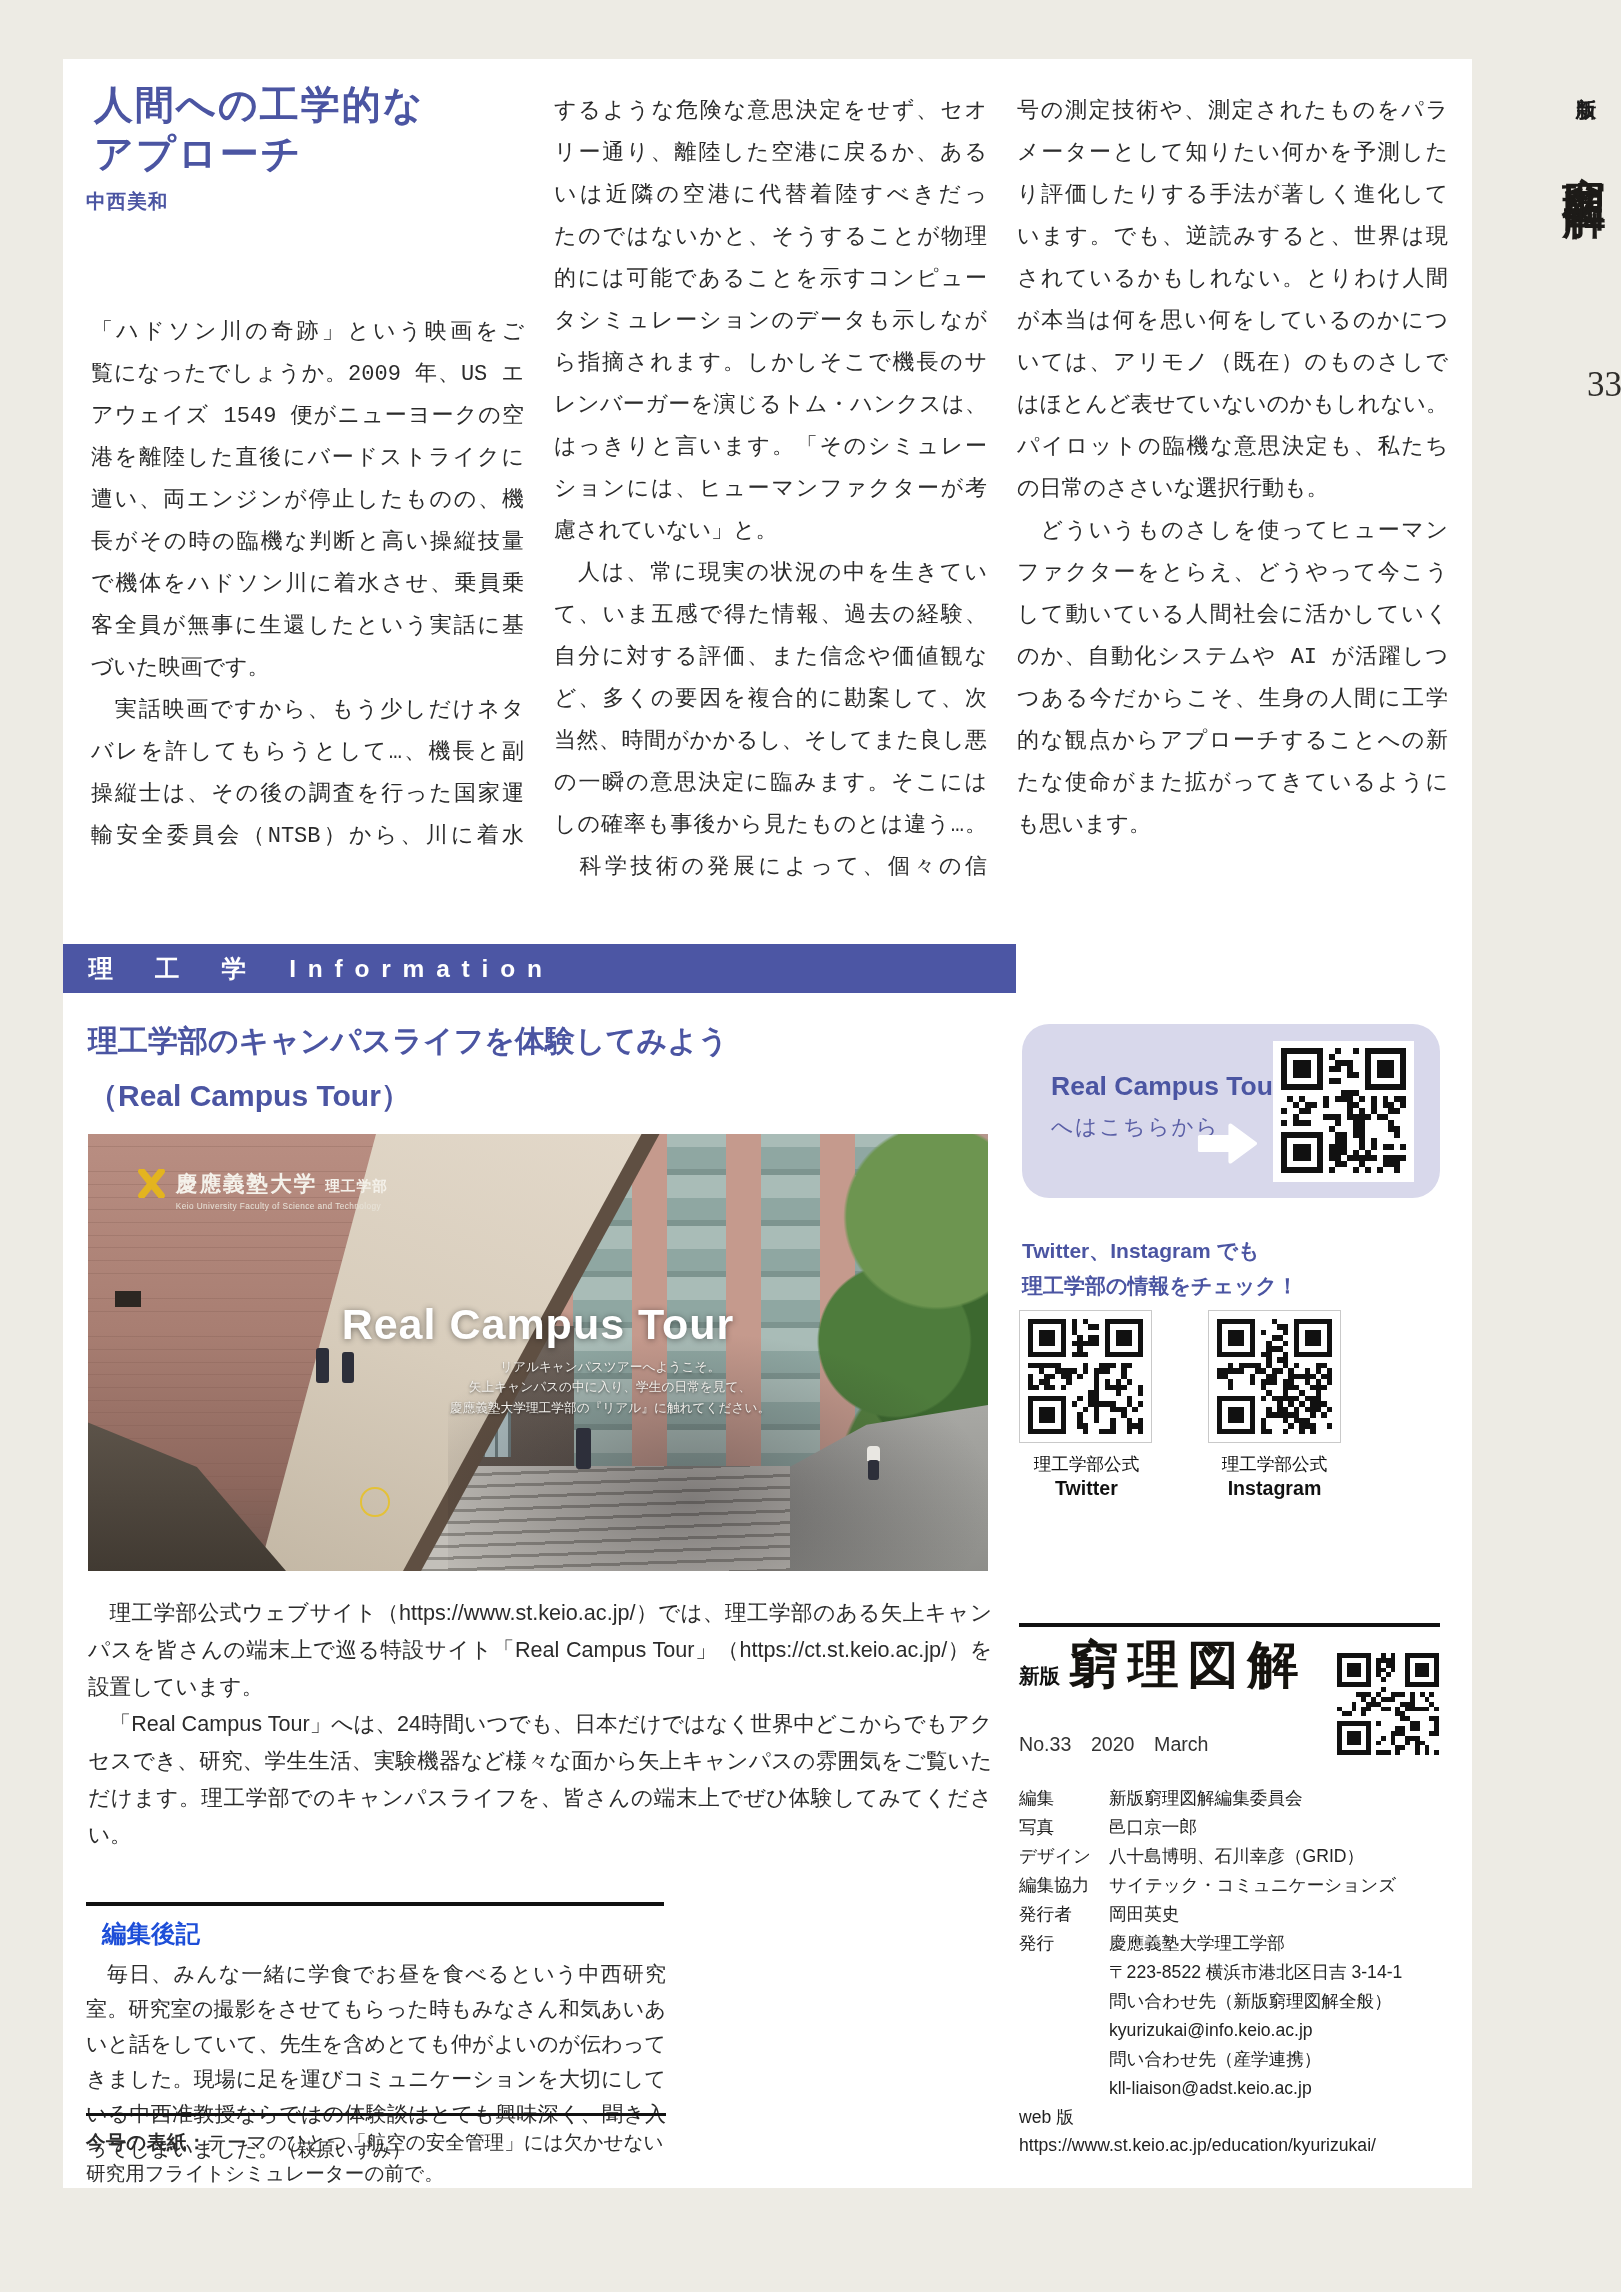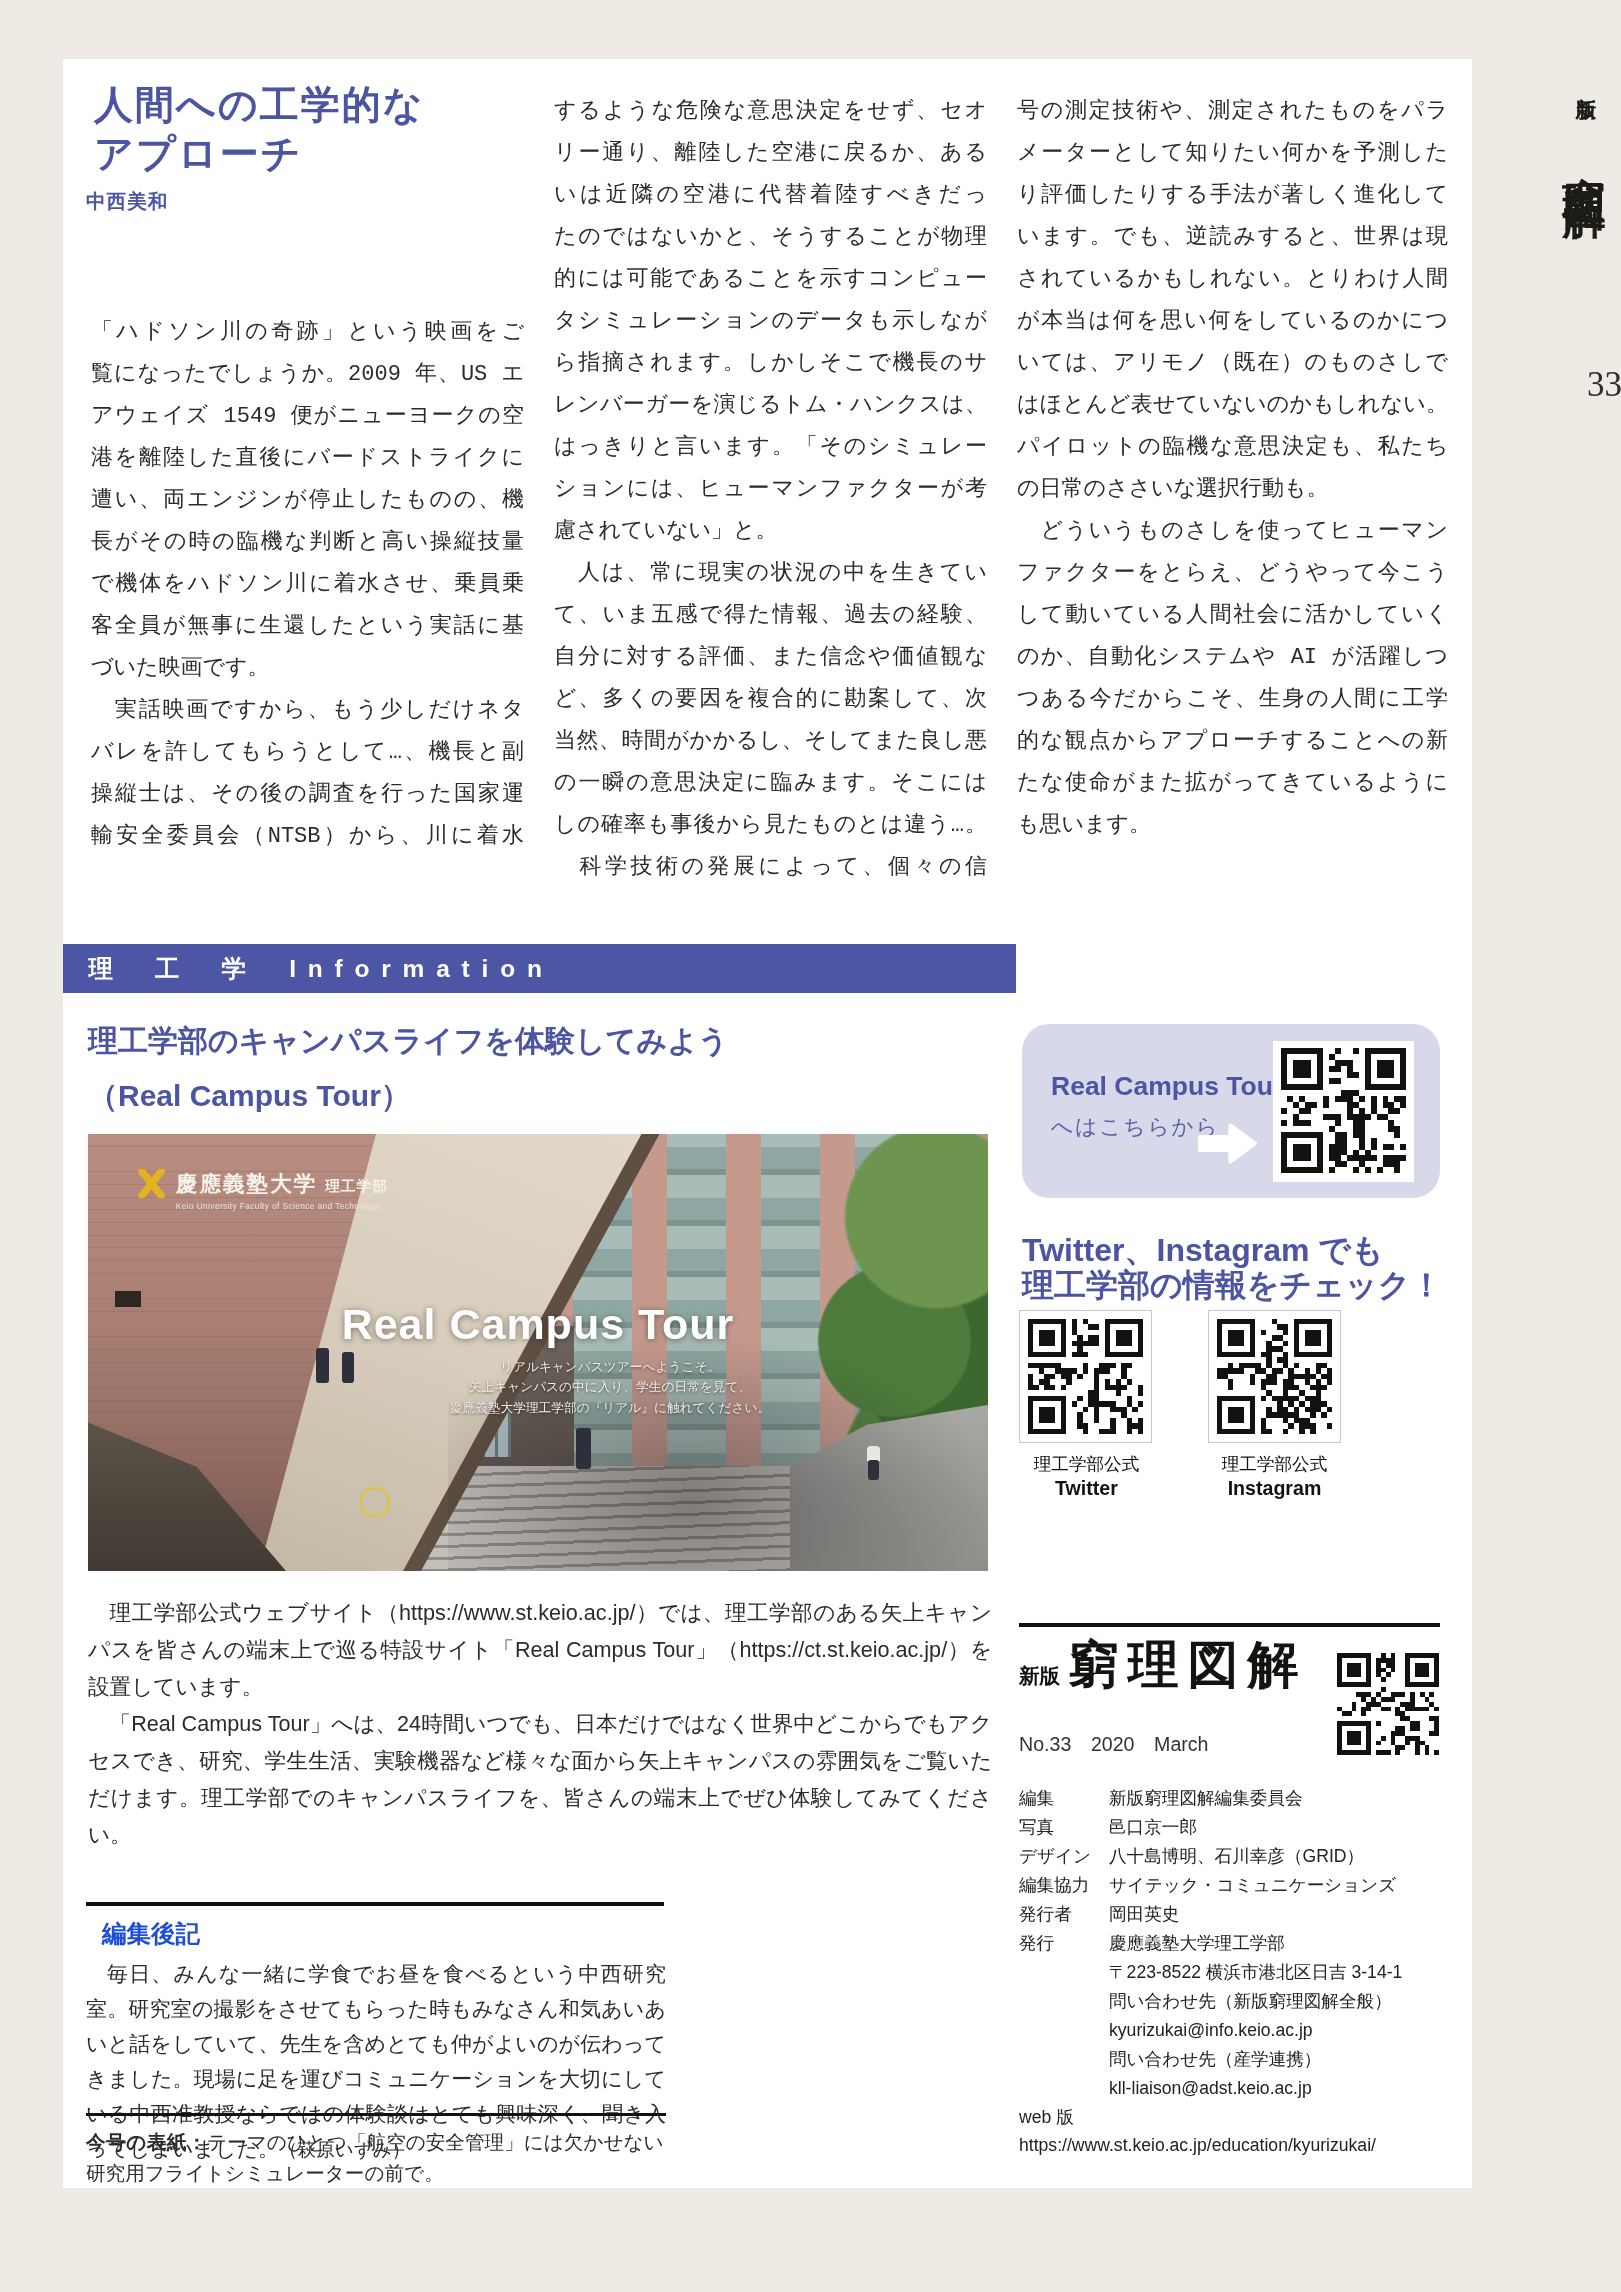--- a/index.html
+++ b/index.html
@@ -77,21 +77,21 @@
   .photo-caption .tline{line-height:20.6px;}
   .yellow-ring{left:272px;top:353px;width:25.5px;height:25.5px;border:2.9px solid #e4c137;border-radius:50%;}
 
   
   .qr-panel{background:#d8d8eb;border-radius:27.4px;}
   .qr-panel-t1{font-size:26.5px;font-weight:bold;color:#4b55a2;}
   .qr-panel-t2{font-size:21.6px;color:#5a5fa6;letter-spacing:2px;}
   .qrbox{background:#ffffff;padding:7.8px;box-sizing:border-box;}
   .qrbox svg{width:100%;height:100%;display:block;}
   .qr-bordered{border:1px solid #c9c9c9;}
-  .sns-heading{font-size:32px;line-height:35px;font-weight:bold;color:#4b55a2;}
+  .sns-heading{font-size:21px;line-height:35px;font-weight:bold;color:#4b55a2;}
   .qr-caption{text-align:center;font-size:17.6px;line-height:23.5px;color:#111;}
   .qr-caption b{font-size:19.6px;}
 
   
   .info-body{font-size:21.6px;line-height:37px;color:#2b2b2b;text-align:justify;}
   .info-body p{margin:0;text-indent:1em;}
   .rule{background:#111;}
   .note-heading{font-size:24.5px;font-weight:bold;color:#1d4ed8;margin-left:16px;}
   .note-body{font-size:21px;line-height:35px;color:#2b2b2b;text-align:justify;}
   .note-body p{margin:0;text-indent:1em;}

